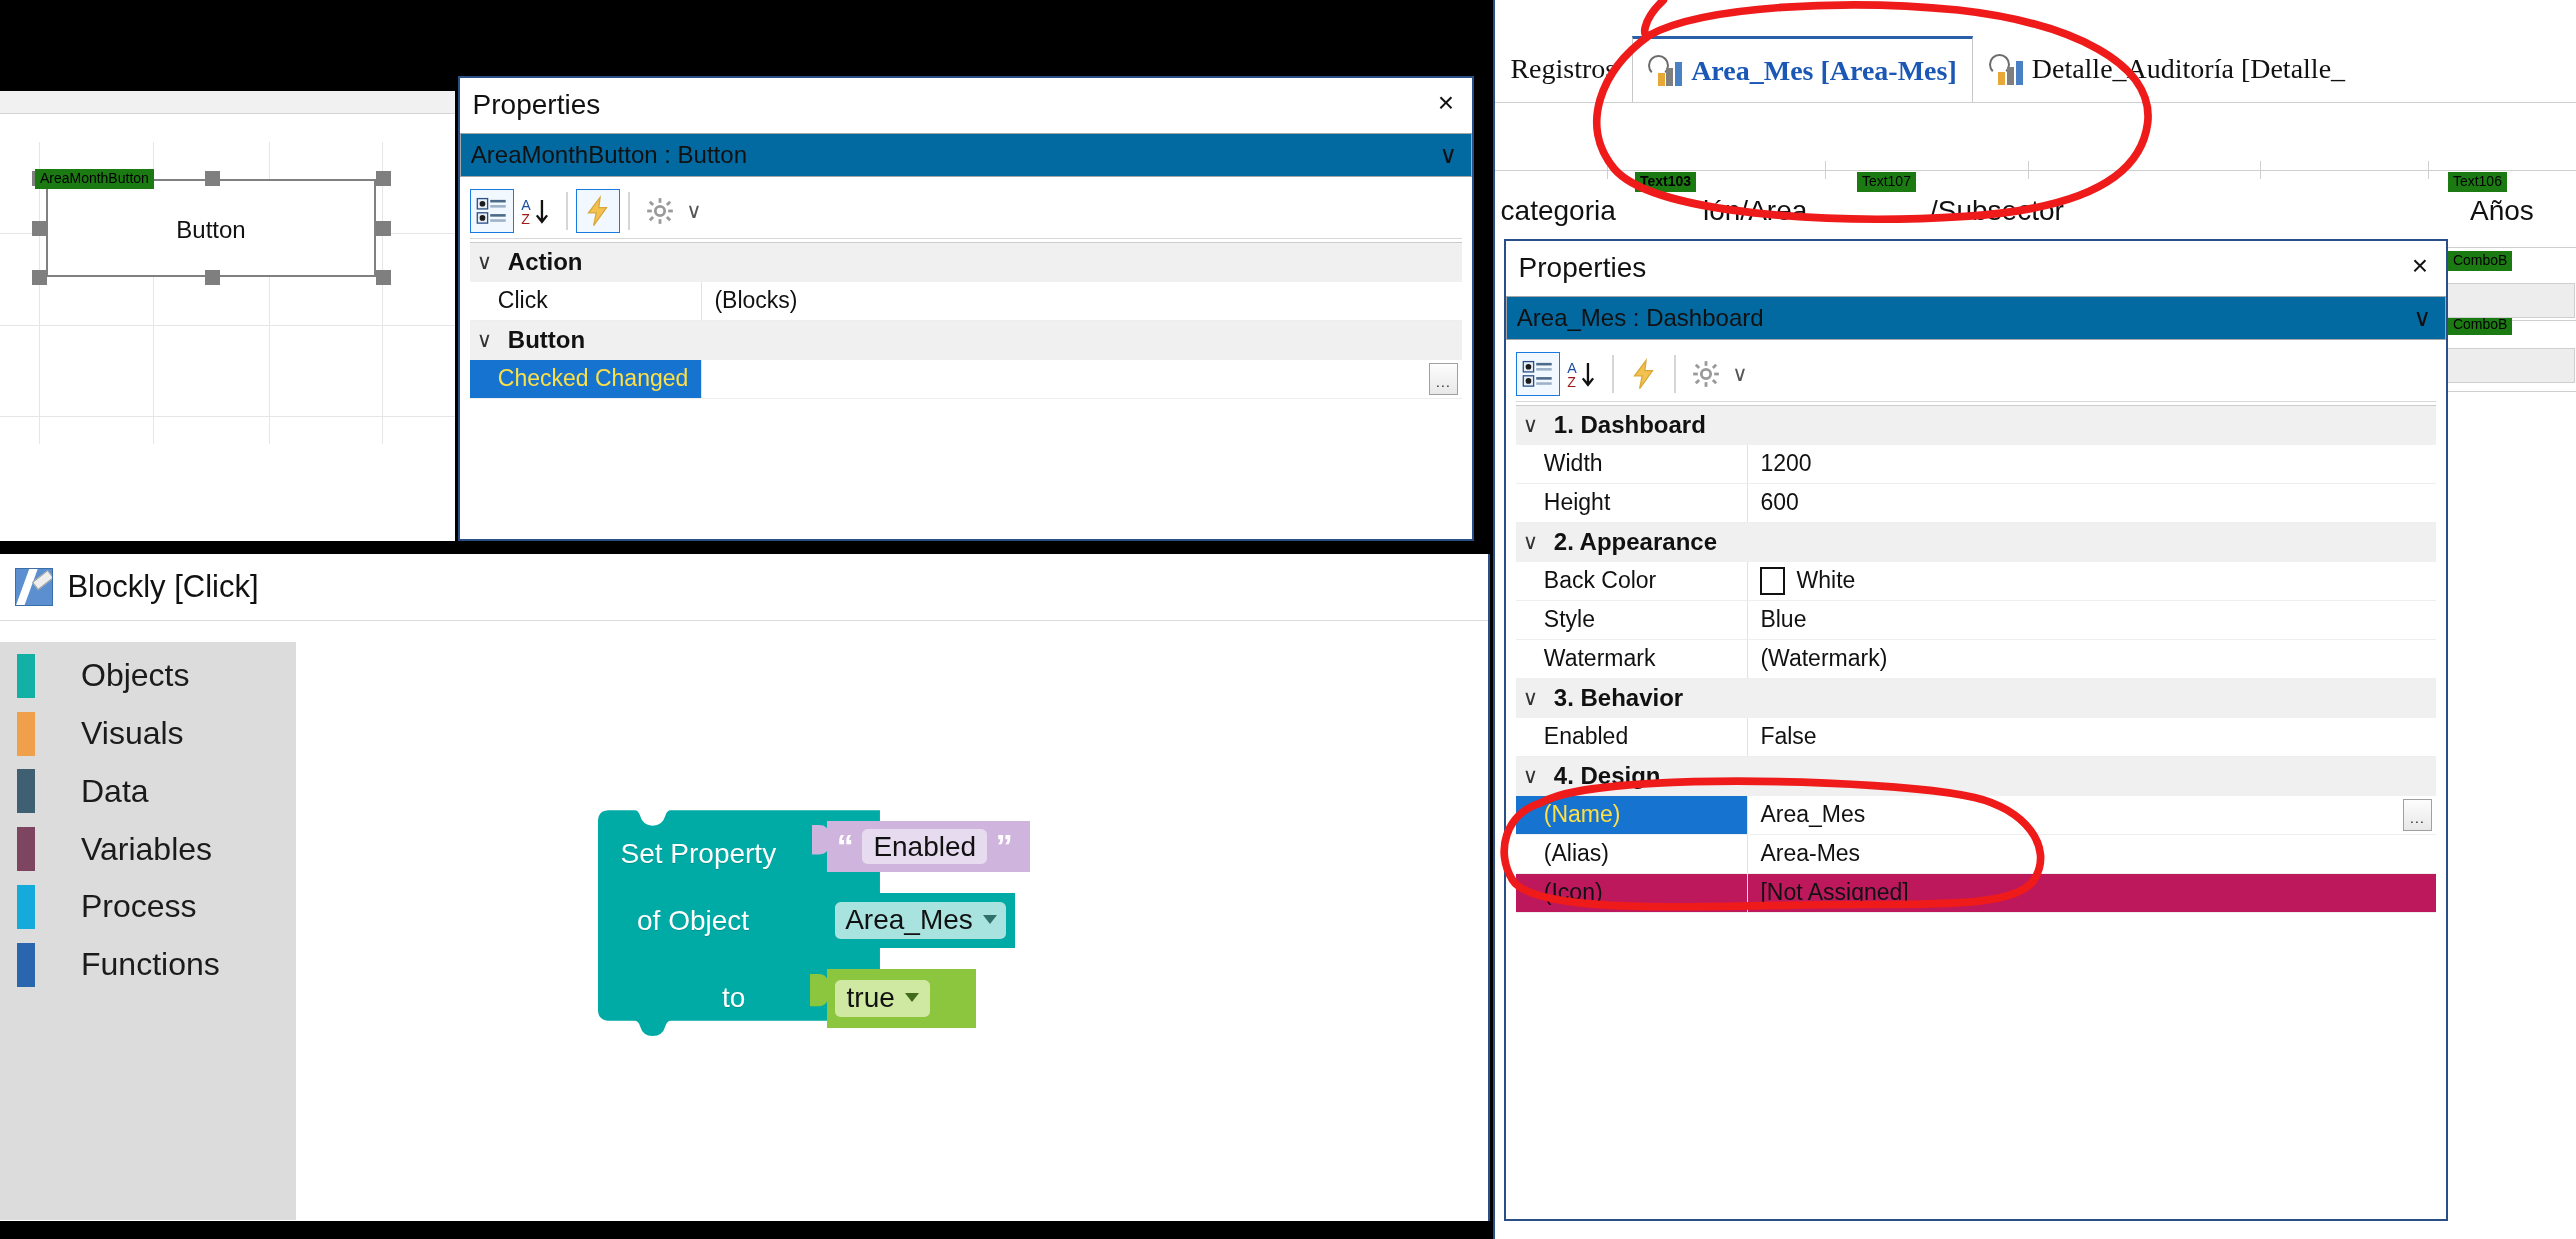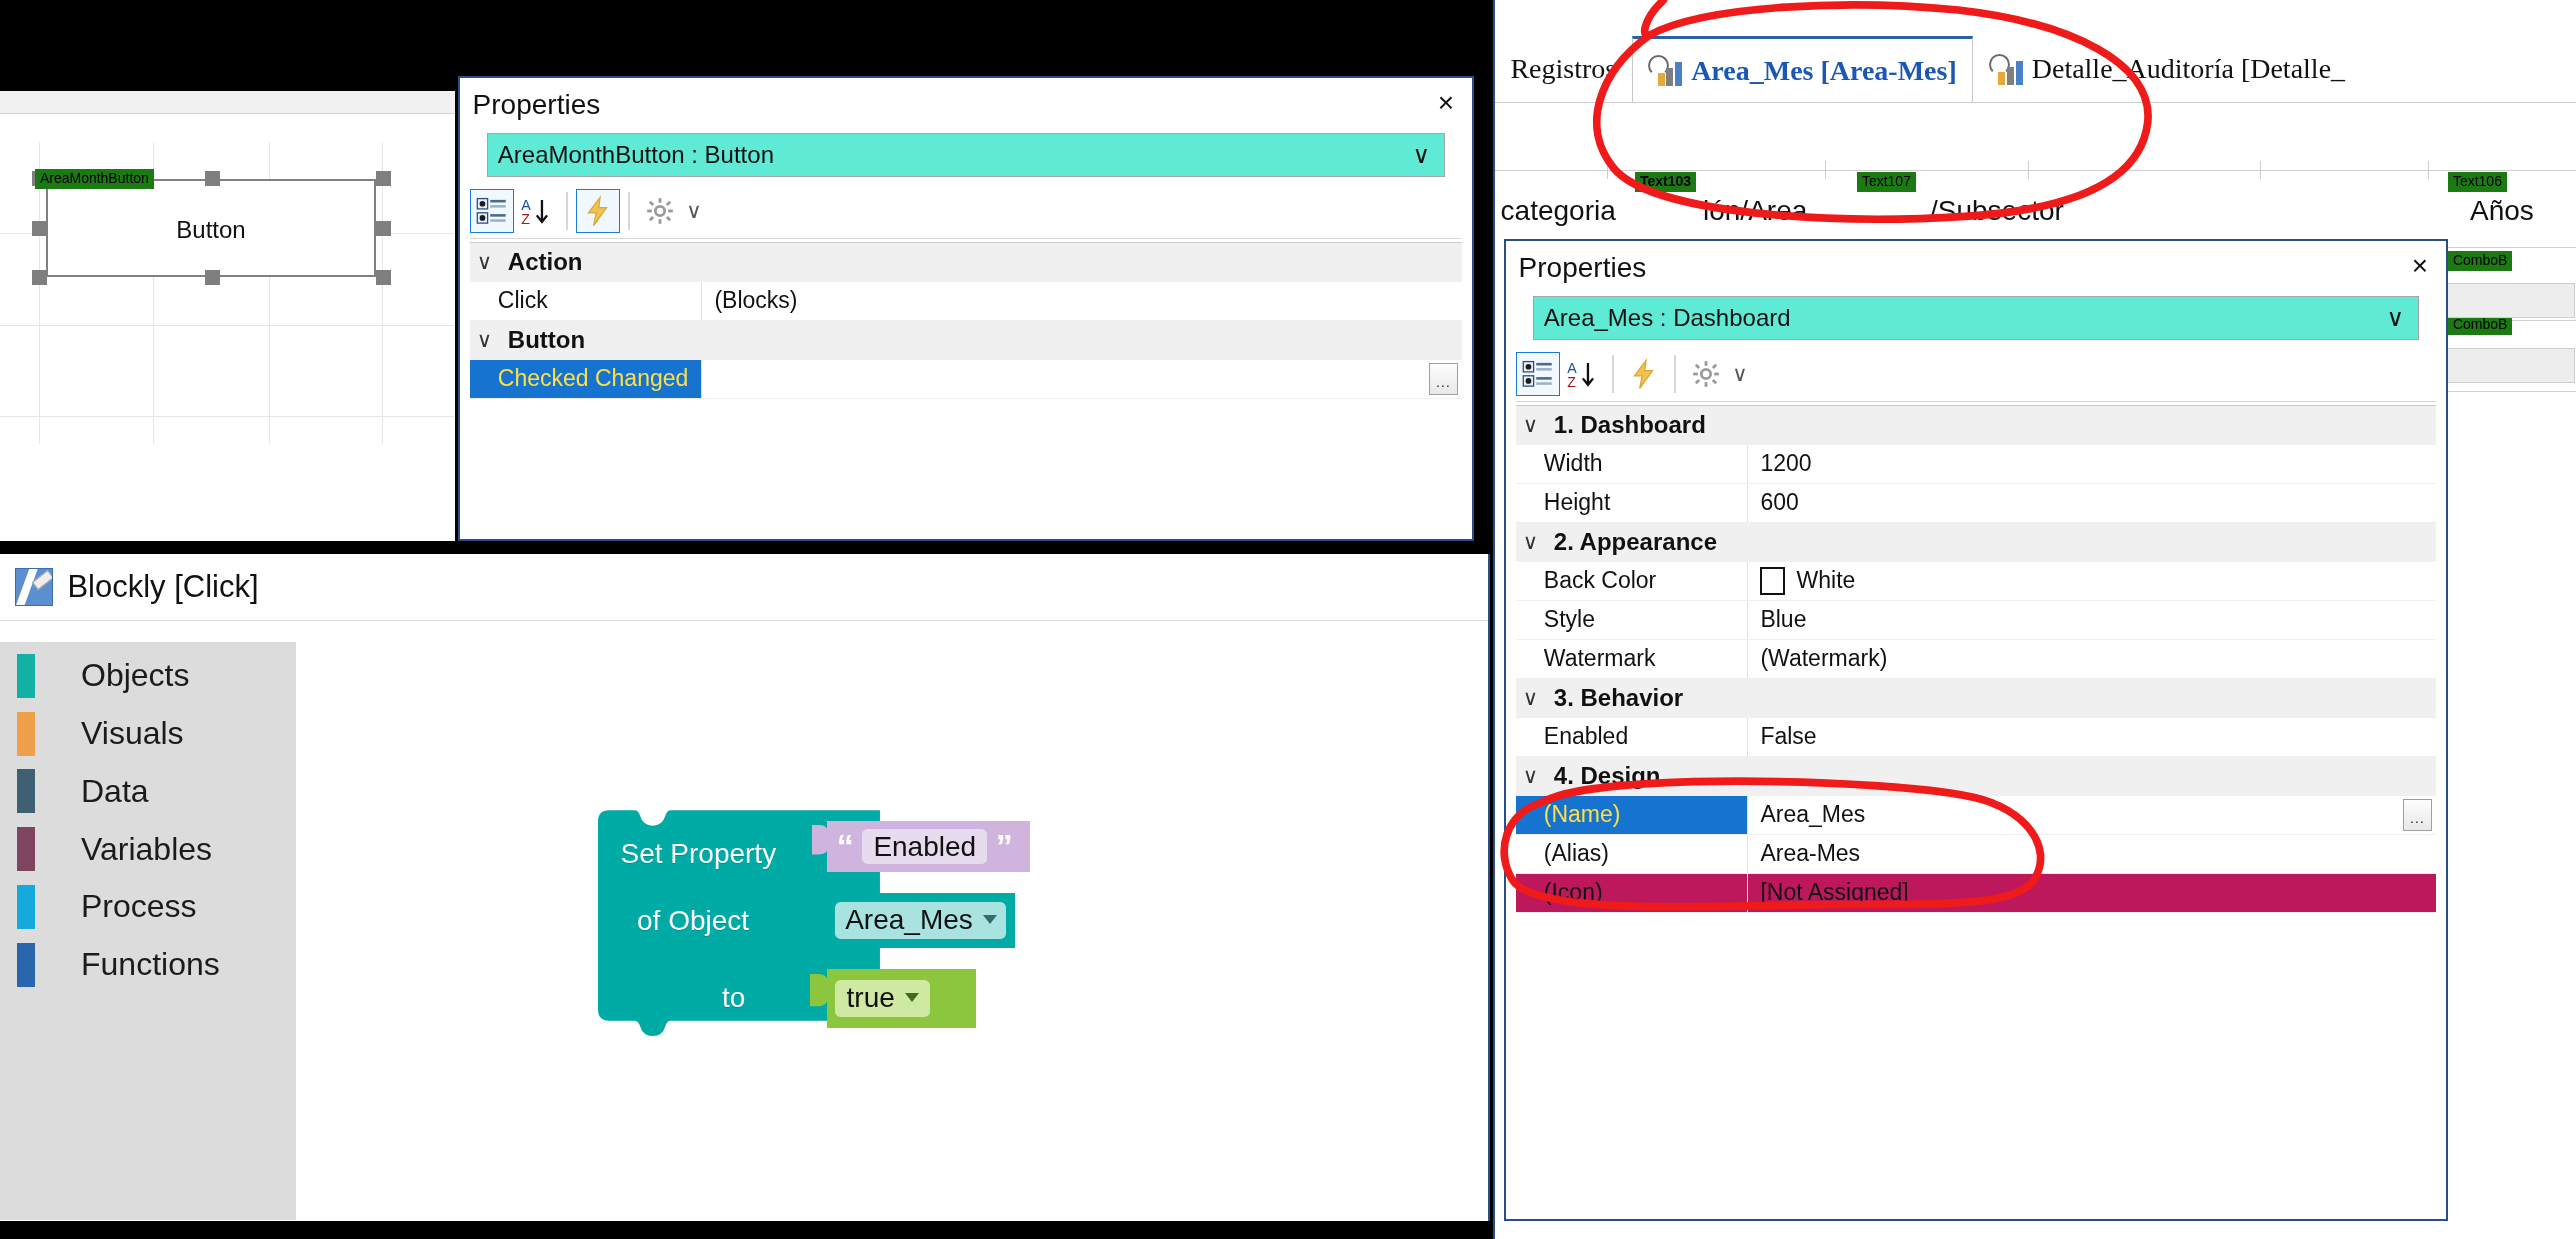--- a/index.html
+++ b/index.html
@@ -47,21 +47,21 @@
   }
   .pp-title {
     position: relative; height: 55px; padding: 11.2px 0 0 12.6px;
     font-size: 28px; color: #111; background: #fff;
   }
   .pp-close {
     position: absolute; right: 18px; top: 11.2px; font-size: 28px; color:#111;
     cursor: pointer; line-height: 1;
   }
   .pp-combo {
-    margin: 0 27px; height: 44px; background: #5eead4; border: 0.7px solid #a6a6a6;
+    margin: 0 0; height: 44px; background: #0369a1; border: 0.7px solid #a6a6a6;
     display: flex; align-items: center; padding: 0 9.8px;
     font-size: 24px; color: #111; position: relative;
   }
   .pp-combo .chev { position: absolute; right: 14px; top: 50%; transform: translateY(-50%); }
   .pp-toolbar {
     margin: 7px 9.8px 0 9.8px; height: 55px; display: flex; align-items: center; gap: 0;
     border-bottom: 0.7px solid #d8d8d8;
   }
   .tb-btn { width: 44px; height: 44px; display: flex; align-items: center; justify-content: center; }
   .tb-btn.active { border: 1.4px solid #1a7ae0; background: #f2f8ff; }

